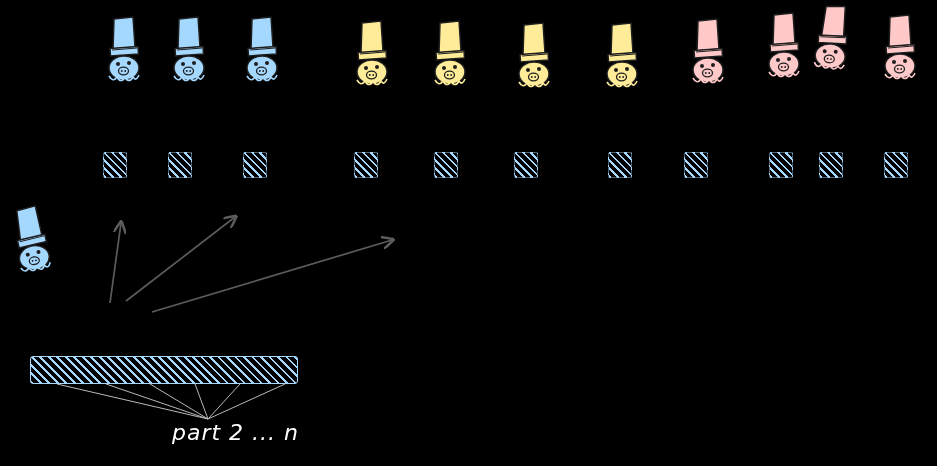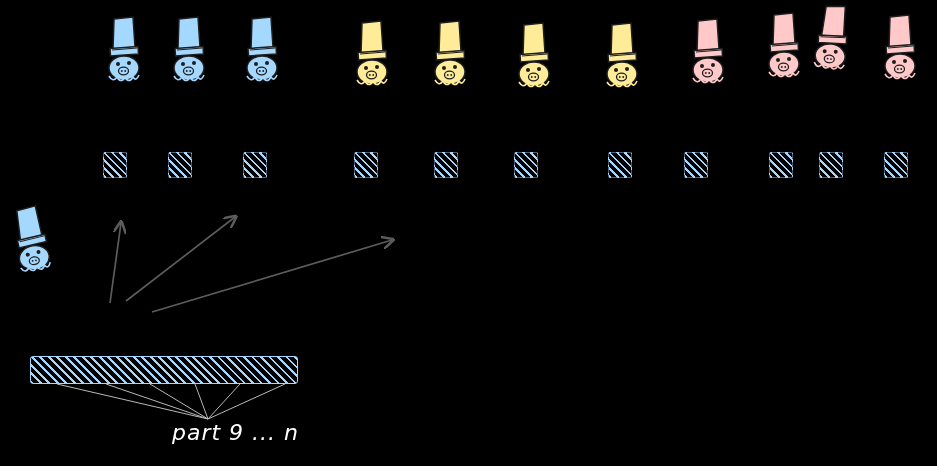--- a/index.html
+++ b/index.html
@@ -135,15 +135,15 @@
     <line class="assign-arrow" x1="152" y1="312" x2="392" y2="240" marker-end="url(#ah)"></line>
 
     <line class="fan-line" x1="208" y1="419" x2="57" y2="384"></line>
     <line class="fan-line" x1="208" y1="419" x2="106" y2="384"></line>
     <line class="fan-line" x1="208" y1="419" x2="150" y2="384"></line>
     <line class="fan-line" x1="208" y1="419" x2="195" y2="384"></line>
     <line class="fan-line" x1="208" y1="419" x2="240" y2="384"></line>
     <line class="fan-line" x1="208" y1="419" x2="285" y2="384"></line>
   </svg>
 
-  <div class="caption">part 9 ... n</div>
+  <div class="caption">part 2 ... n</div>
 
 </div>
 
 </body></html>

